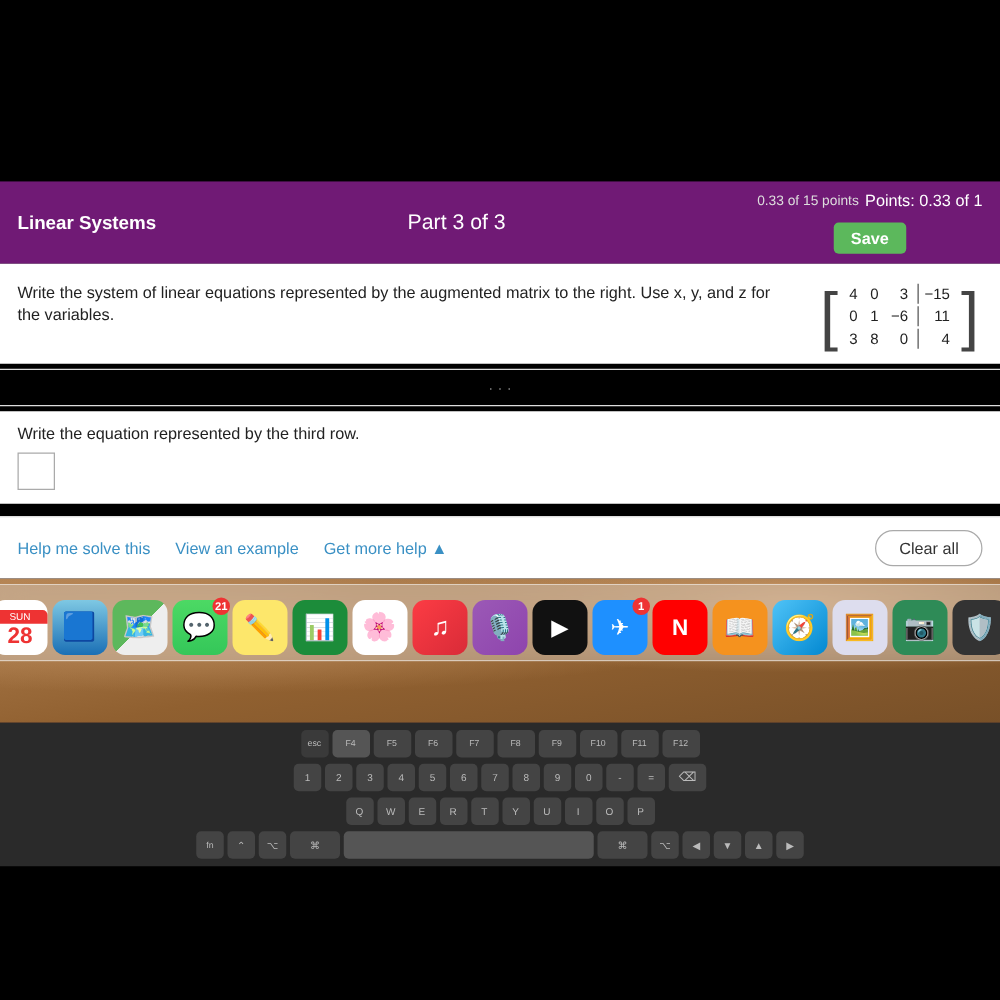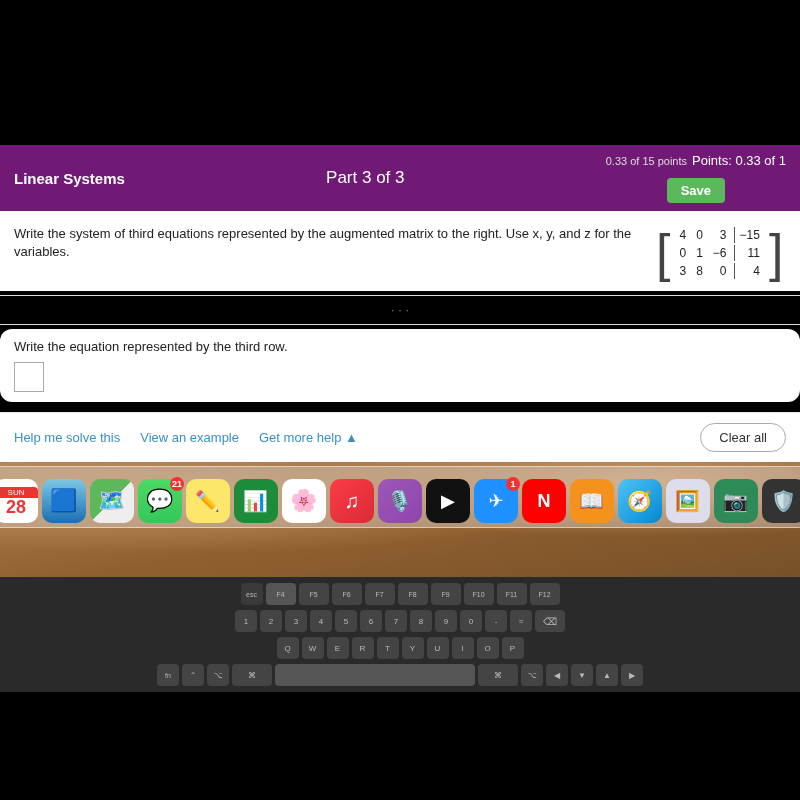--- a/index.html
+++ b/index.html
@@ -123,21 +123,20 @@
       text-align: center;
       padding: 3px;
       color: #888;
       font-size: 12px;
     }
 
     
     .third-row-area {
       padding: 10px 14px 6px 14px;
       background: #fff;
-      border-radius: 12px;
     }
 
     .third-row-label {
       font-size: 13px;
       color: #222;
       margin-bottom: 8px;
     }
 
     .answer-box {
       width: 30px;
@@ -333,21 +332,21 @@
     <div class="header-right">
       <div class="header-points">
         <span class="points-label">0.33 of 15 points</span>
         <span style="font-size:13px;">Points: 0.33 of 1</span>
       </div>
       <button class="save-btn">Save</button>
     </div>
   </div>
 
   <div class="question-area">
-    <div class="question-text">Write the system of third equations represented by the augmented matrix to the right. Use x, y, and z for the variables.</div>
+    <div class="question-text">Write the system of linear equations represented by the augmented matrix to the right. Use x, y, and z for the variables.</div>
 
     <div class="matrix-container">
       <span class="matrix-bracket-left">[</span>
       <table style="border-collapse:separate; border-spacing:4px 2px; font-size:12px; color:#222;">
         <tbody>
           <tr>
             <td style="text-align:right; padding:1px 3px;">4</td>
             <td style="text-align:right; padding:1px 3px;">0</td>
             <td style="text-align:right; padding:1px 3px;">3</td>
             <td style="text-align:right; padding:1px 3px; border-left:1px solid #555; padding-left:5px;">−15</td>

